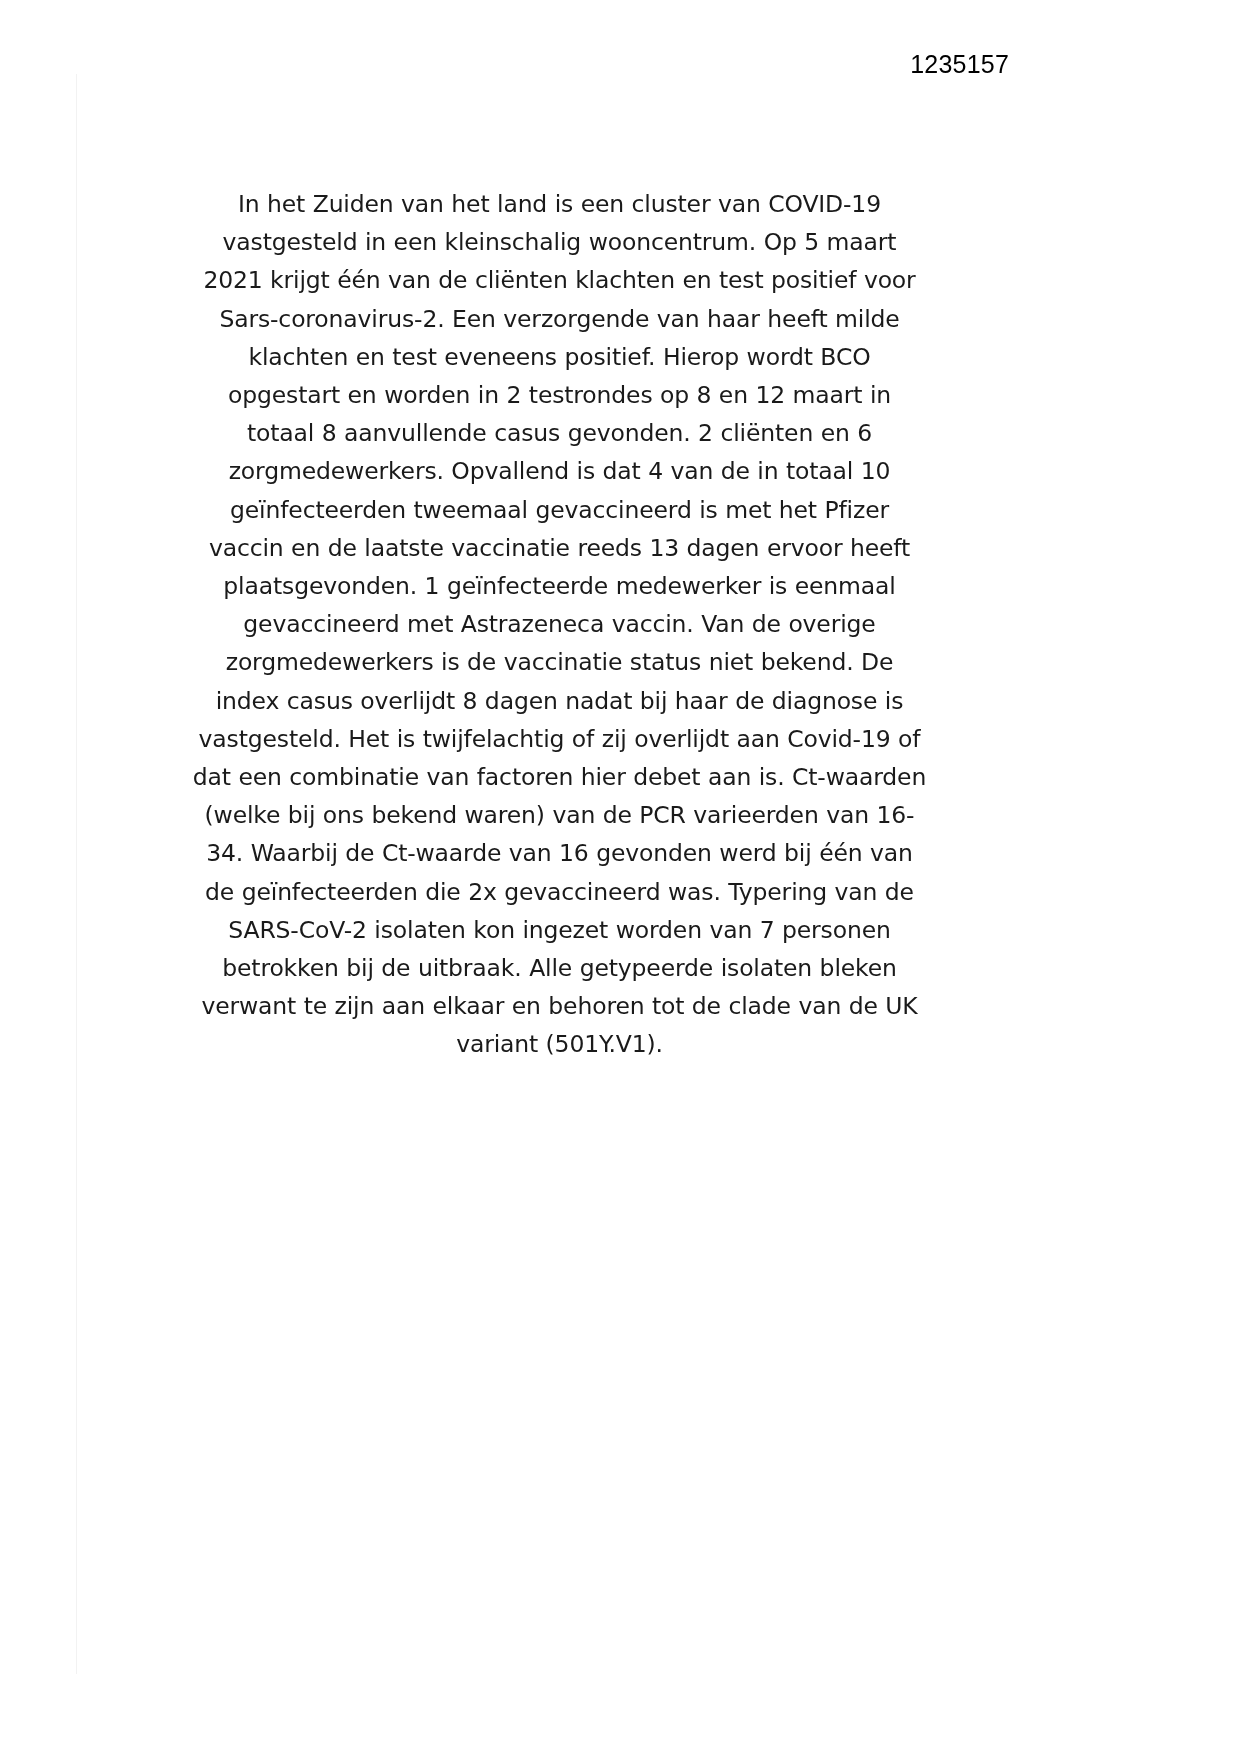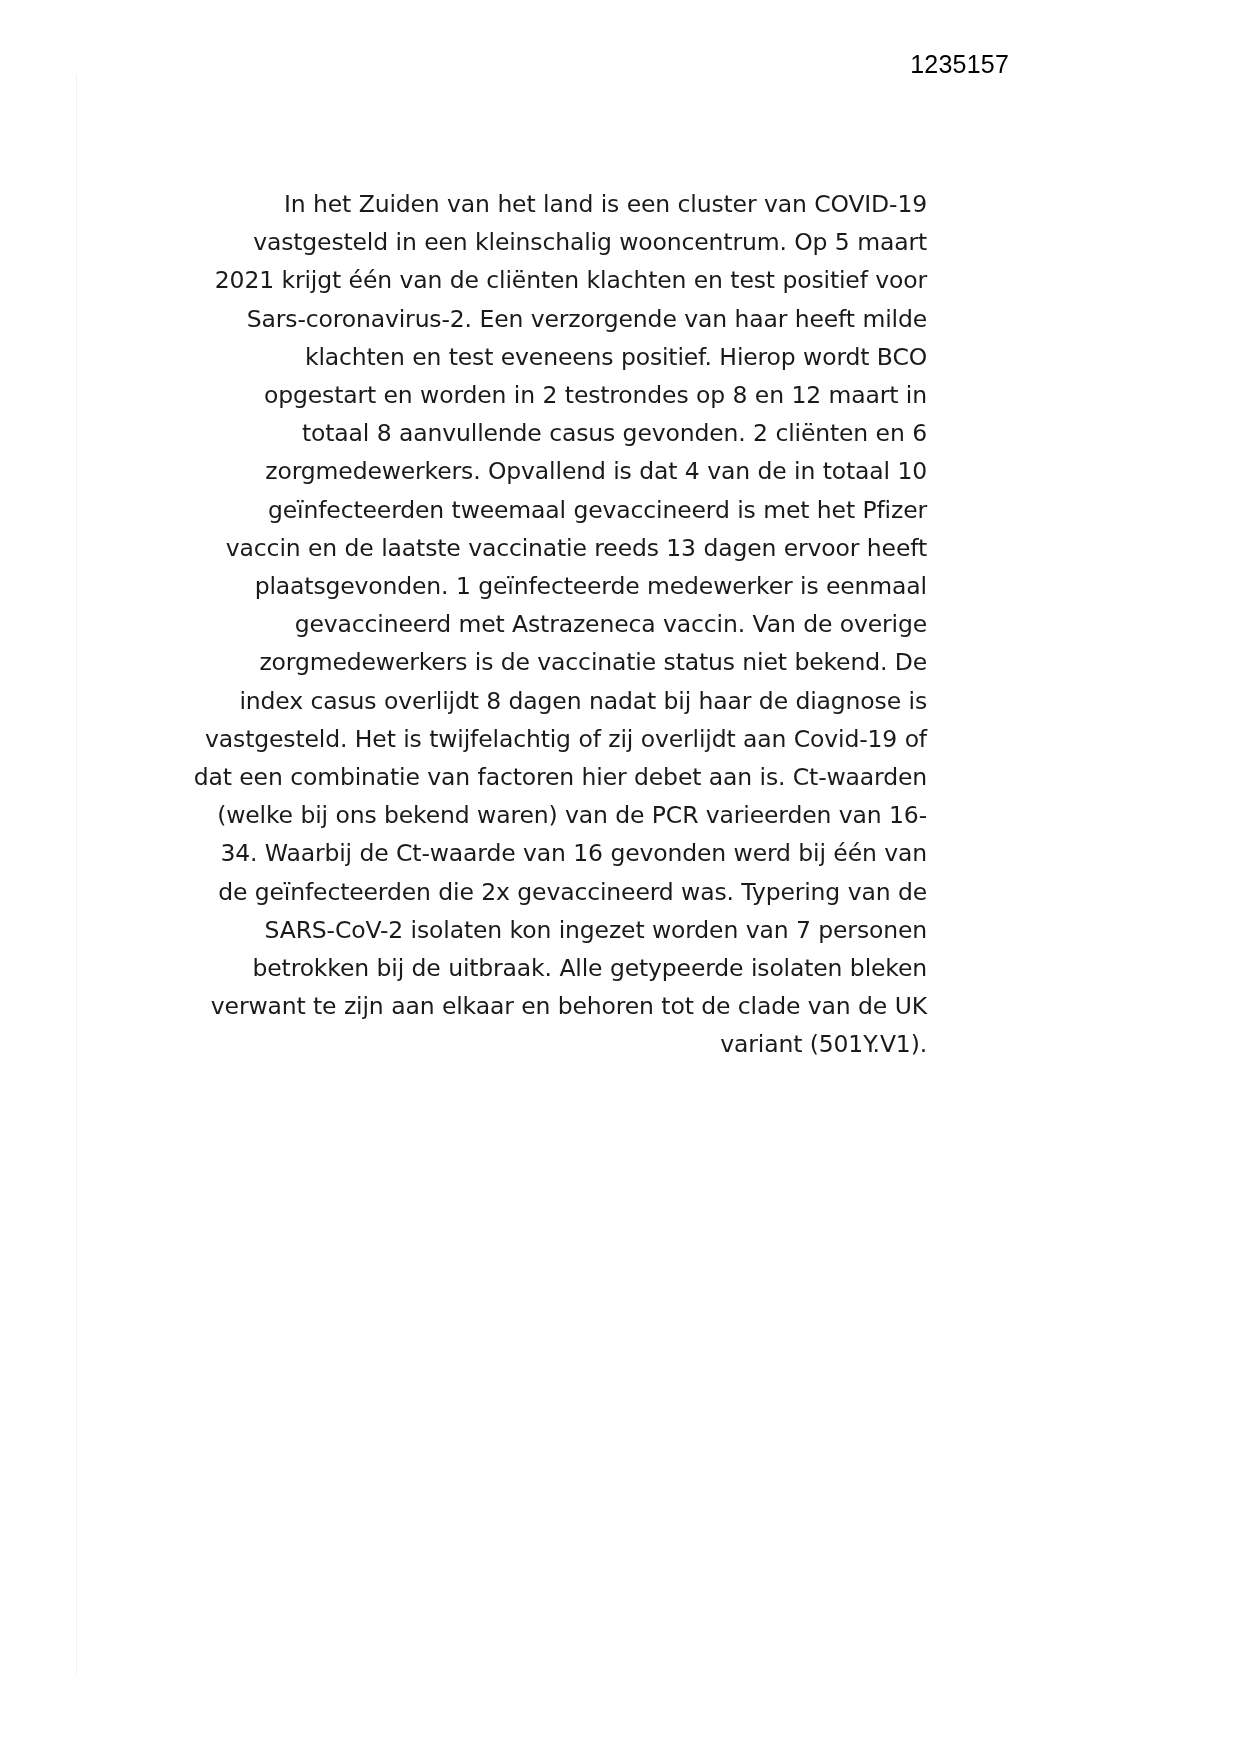--- a/index.html
+++ b/index.html
@@ -31,21 +31,21 @@
     position: absolute;
     top: 185px;
     left: 192px;
     width: 735px;
   }
   .body-paragraph {
     font-family: "DejaVu Sans", sans-serif;
     font-size: 23.5px;
     line-height: 38.2px;
     color: #1a1a1a;
-    text-align: right;
+    text-align: center;
     margin: 0;
     letter-spacing: -0.15px;
     word-spacing: 0.2px;
   }
   .left-edge-artifact {
     position: absolute;
     left: 76px;
     top: 74px;
     width: 1px;
     height: 1600px;

